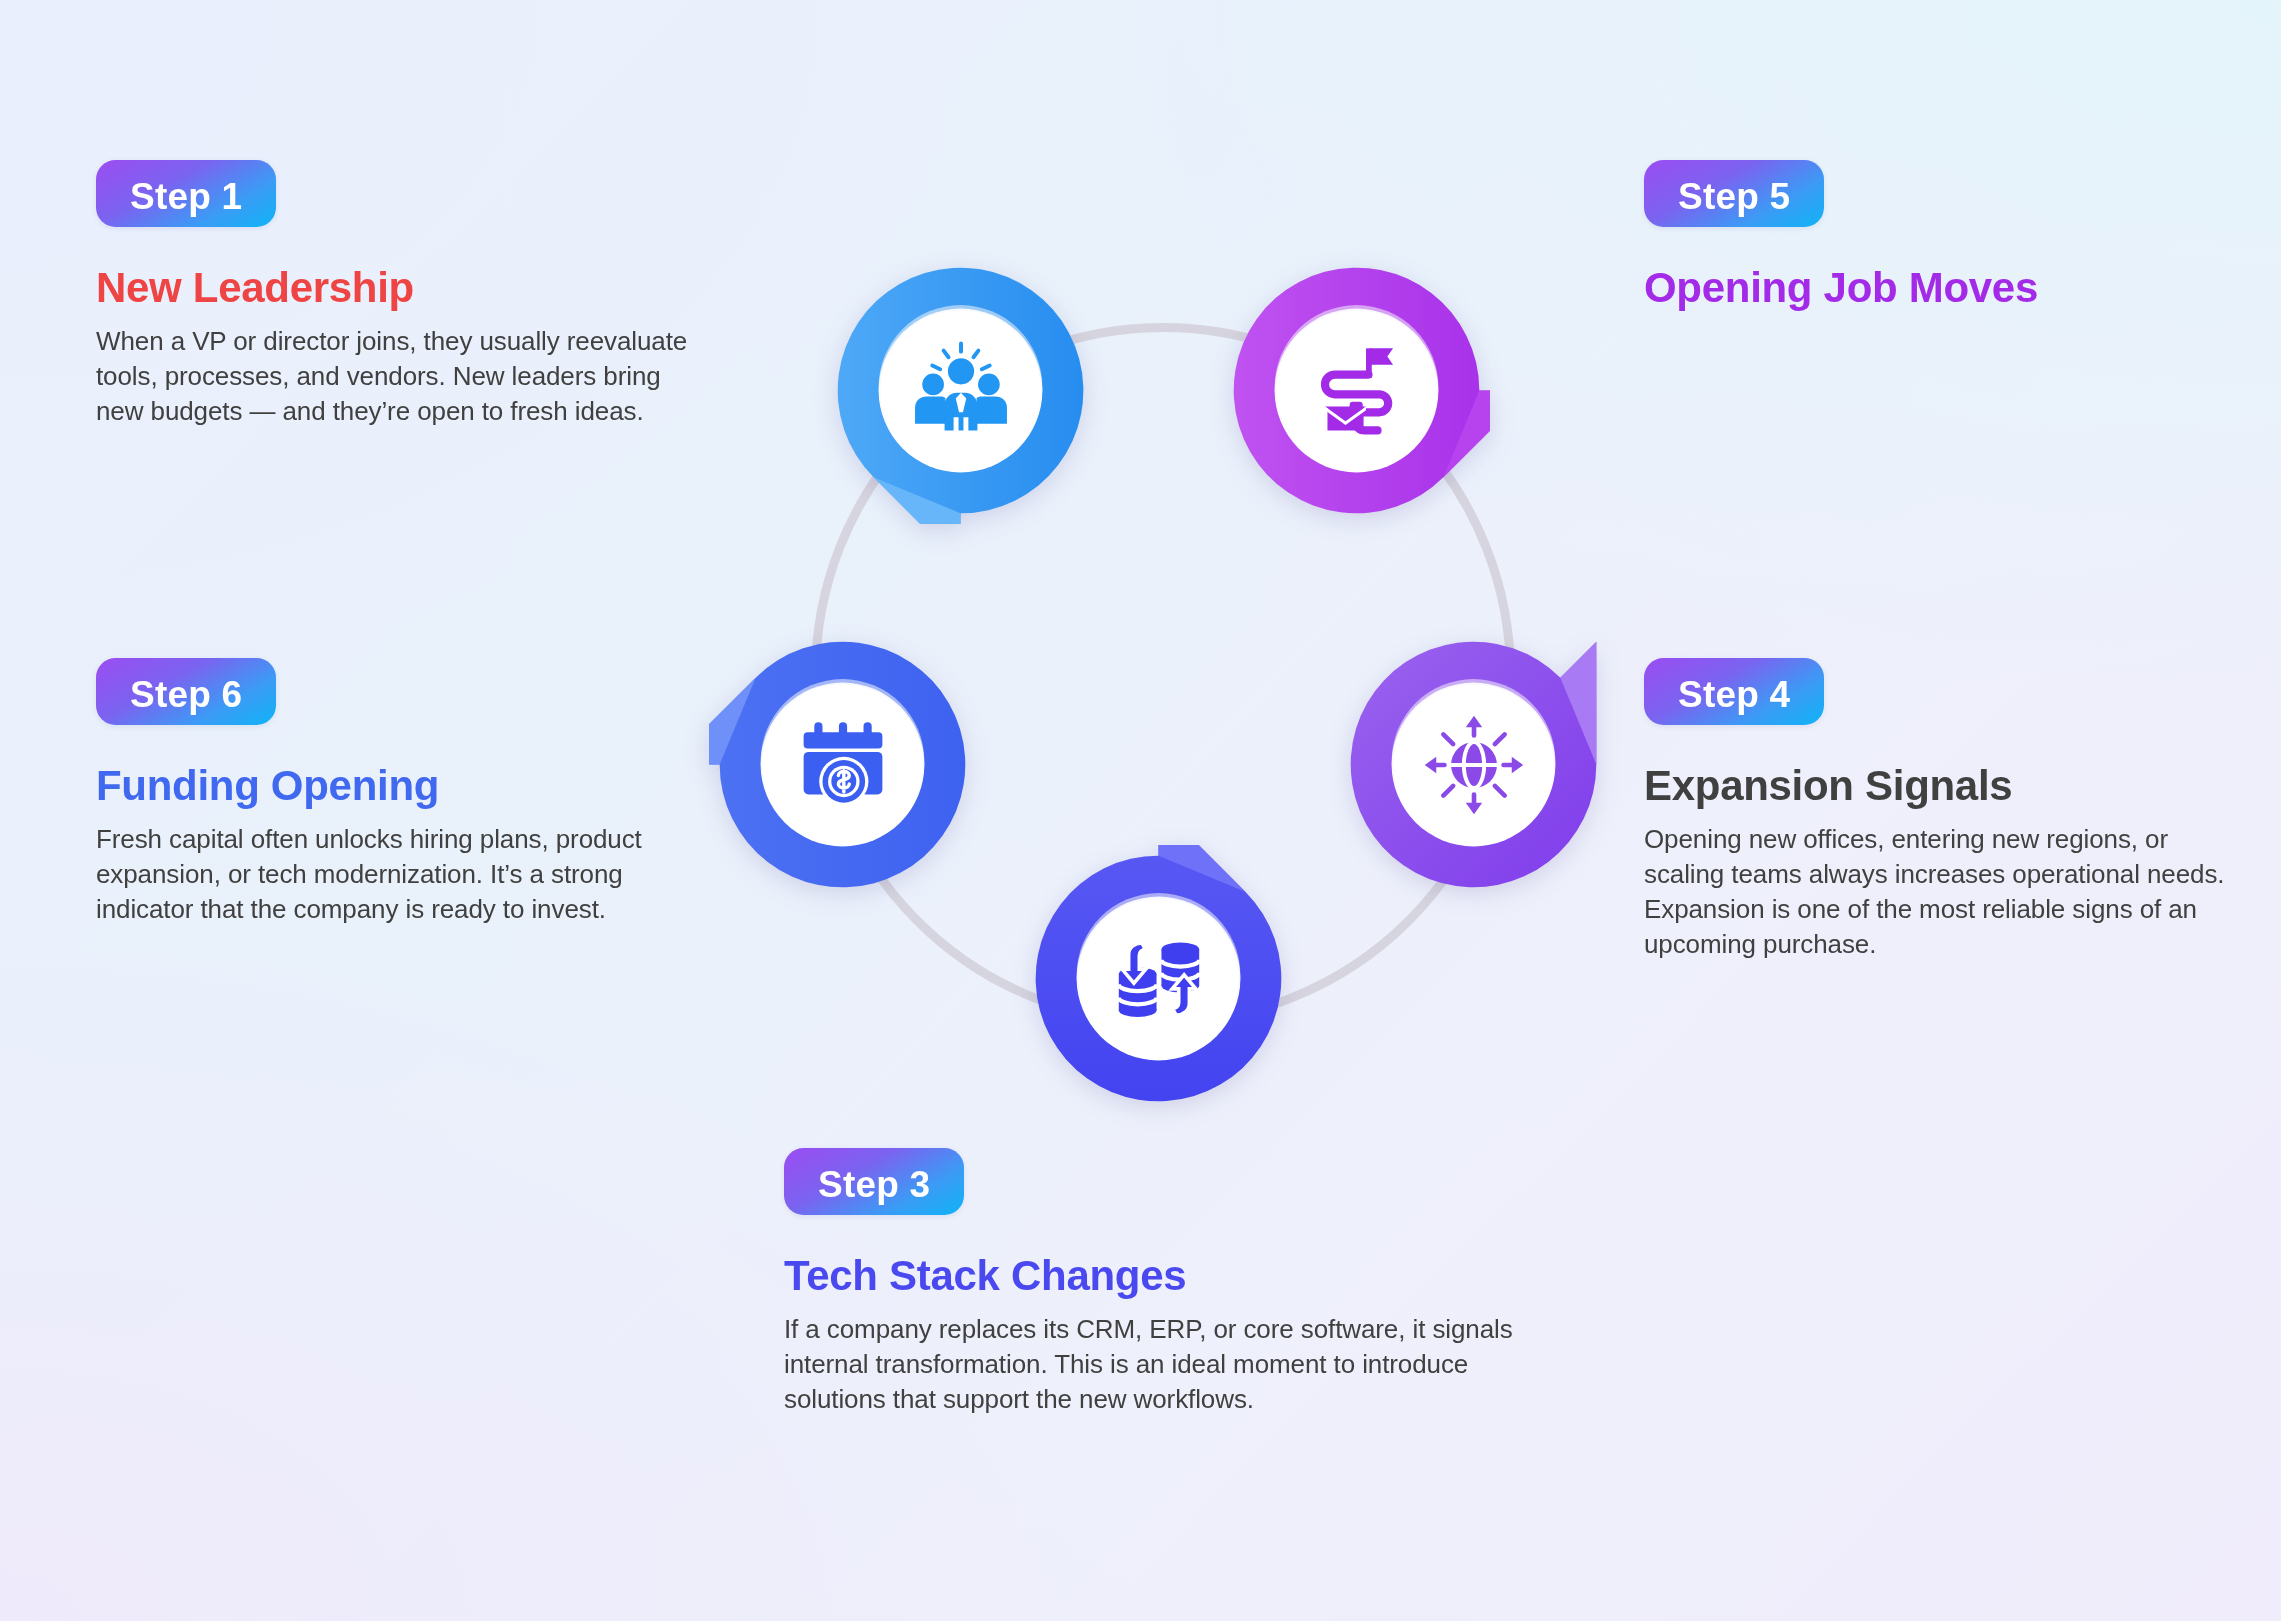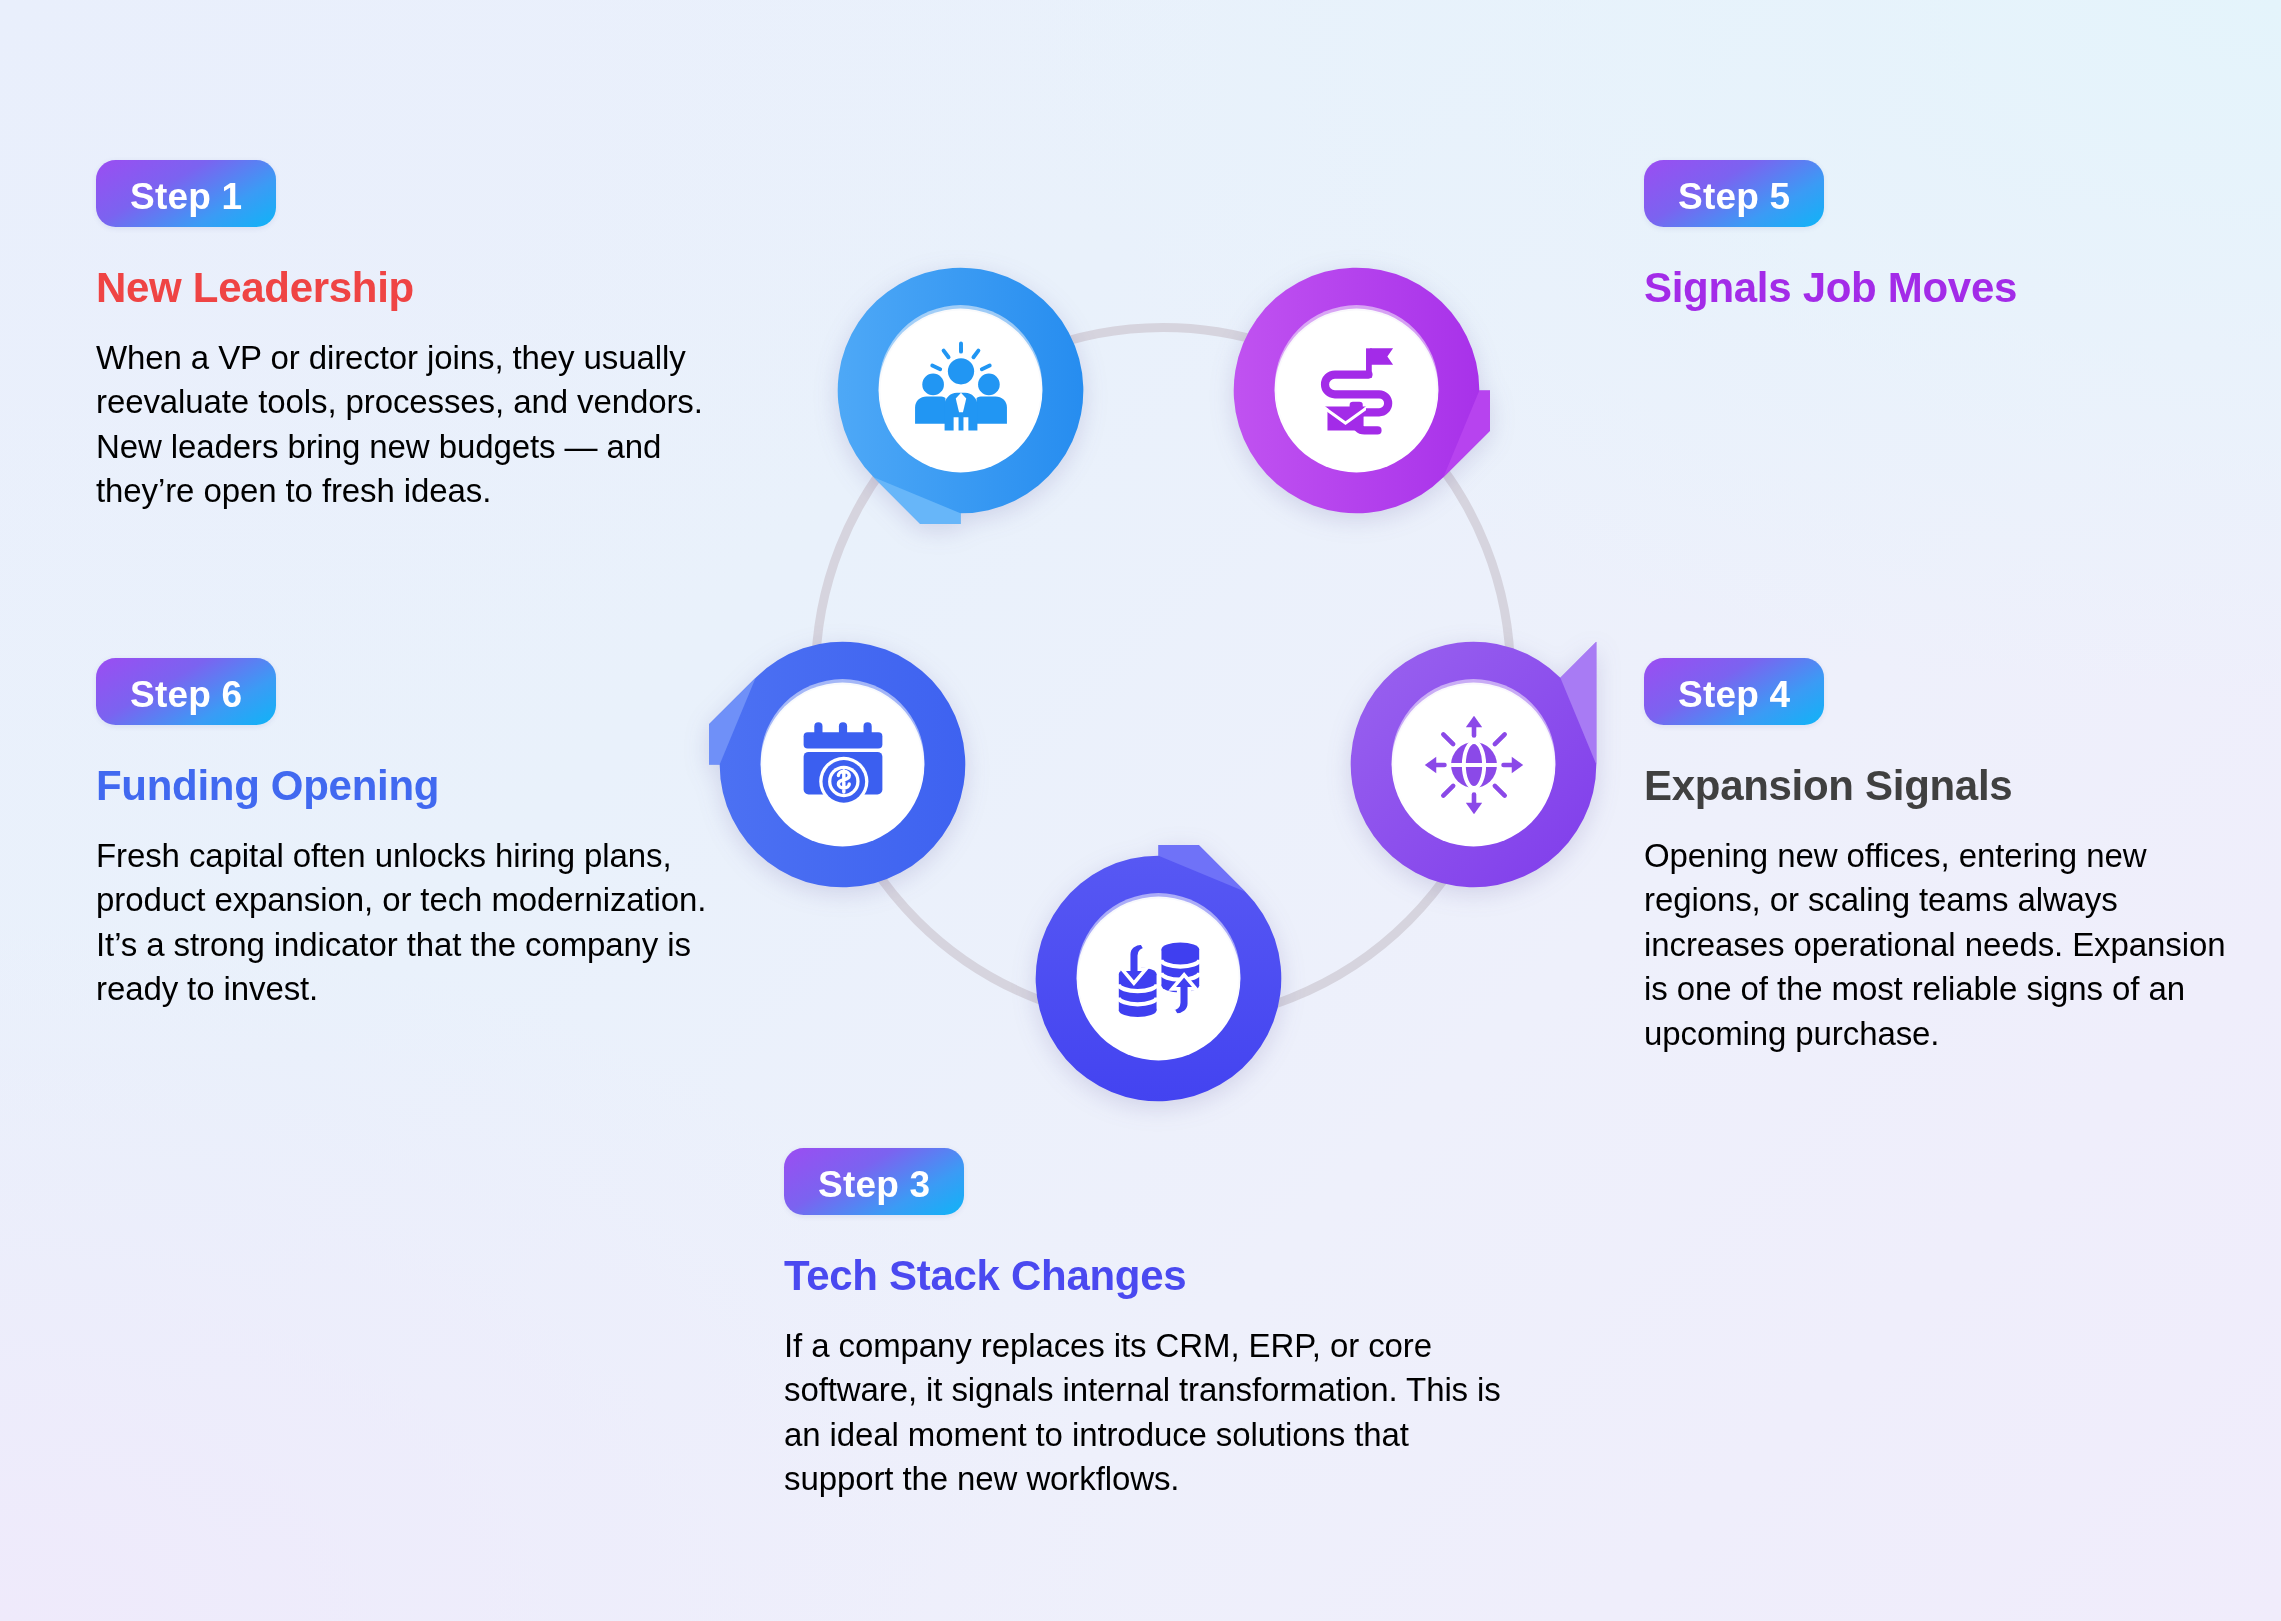--- a/index.html
+++ b/index.html
@@ -29,24 +29,24 @@
     line-height:1;
     box-shadow:0 1.8px 5.3px rgba(80,90,170,.10);
   }
   .heading {
     font-size:42px;
     font-weight:bold;
     letter-spacing:-0.3px;
     margin-top:37px;
   }
   .body {
-    font-size:33px;
+    font-size:26px;
     line-height:1.345;
-    color:#000000;
-    margin-top:24px;
+    color:#404040;
+    margin-top:12px;
     letter-spacing:-0.1px;
   }
 
   
   .wheel { position:absolute; left:704px; top:214px; width:909px; height:909px; }
   .ring {
     position:absolute; left:107px; top:109px;
     width:704px; height:704px;
     border-radius:50%;
     border:9.8px solid #d6d4de;
@@ -90,21 +90,21 @@
   </div>
 
   <div class="block" style="left:1644px; top:658px; width:606px;">
     <div class="badge">Step 4</div>
     <div class="heading" style="color:#404040">Expansion Signals</div>
     <div class="body" style="width:588px">Opening new offices, entering new regions, or scaling teams always increases operational needs. Expansion is one of the most reliable signs of an upcoming purchase.</div>
   </div>
 
   <div class="block" style="left:1644px; top:160px; width:606px;">
     <div class="badge">Step 5</div>
-    <div class="heading" style="color:#a32be8">Signals Job Moves</div>
+    <div class="heading" style="color:#a32be8">Opening Job Moves</div>
   </div>
 
   <div class="wheel">
 
     <div class="ring"></div>
 
     <div class="pin" style="left:123px; top:43px;">
       <div class="shape">
         <svg viewBox="0 0 300 300">
           <defs>

